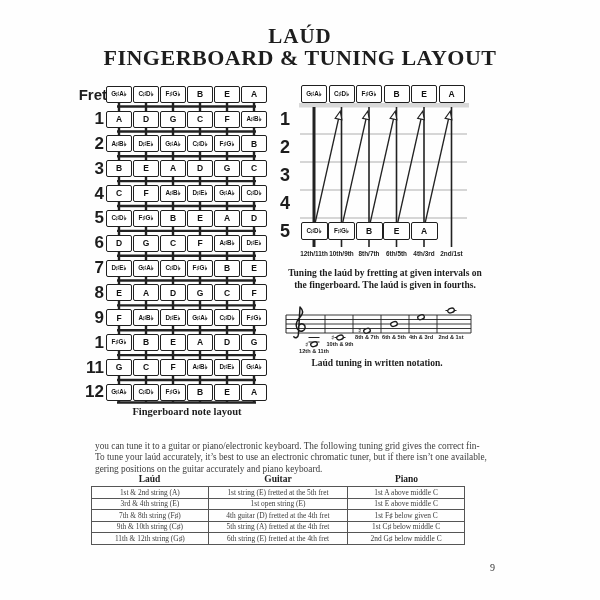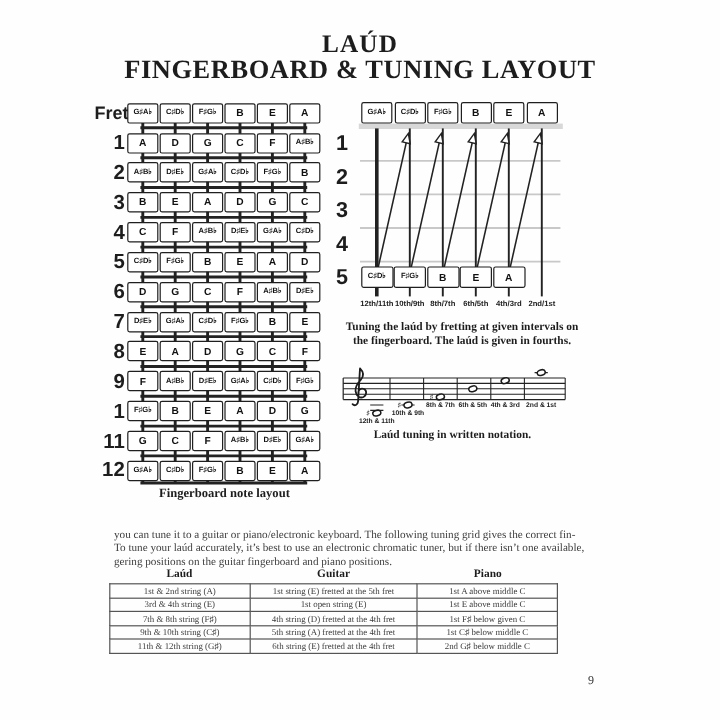--- a/index.html
+++ b/index.html
@@ -239,21 +239,21 @@
       <line x1="164.5" y1="7.5" x2="175.5" y2="7.5" stroke="#222" stroke-width="1"></line>
       <ellipse cx="170" cy="7.5" rx="3.4" ry="2.3" fill="#fff" stroke="#1b1b1b" stroke-width="1.3" transform="rotate(-15 170 7.5)"></ellipse>
       <text x="170" y="36" text-anchor="middle" font-size="5.6" font-weight="bold" font-family="&quot;Liberation Sans&quot;,sans-serif" fill="#222">2nd &amp; 1st</text>
     </svg>
 
   <div class="abs cap-bold staff-caption">Laúd tuning in written notation.</div>
 
   <div class="abs paragraph">
     <div>you can tune it to a guitar or piano/electronic keyboard. The following tuning grid gives the correct fin-</div>
     <div>To tune your laúd accurately, it’s best to use an electronic chromatic tuner, but if there isn’t one available,</div>
-    <div>gering positions on the guitar fingerboard and piano positions.</div>
+    <div>gering positions on the guitar accurately and piano keyboard.</div>
   </div>
 
   <div class="abs tbl-headers">
       <div style="width: 117px;">Laúd</div>
       <div style="width: 140px;">Guitar</div>
       <div style="width: 117px;">Piano</div>
     </div>
   <table class="abs tuning-table">
       <tbody id="tbl-body">
         <tr>
@@ -261,21 +261,21 @@
           <td style="width: 140px;">1st string (E) fretted at the 5th fret</td>
           <td style="width: 117px;">1st A above middle C</td>
         </tr>
         <tr>
           <td style="width: 117px;">3rd &amp; 4th string (E)</td>
           <td style="width: 140px;">1st open string (E)</td>
           <td style="width: 117px;">1st E above middle C</td>
         </tr>
         <tr>
           <td style="width: 117px;">7th &amp; 8th string (F♯)</td>
-          <td style="width: 140px;">4th string (D) fretted at the 4th fret</td>
+          <td style="width: 140px;">4th guitar (D) fretted at the 4th fret</td>
           <td style="width: 117px;">1st F♯ below given C</td>
         </tr>
         <tr>
           <td style="width: 117px;">9th &amp; 10th string (C♯)</td>
           <td style="width: 140px;">5th string (A) fretted at the 4th fret</td>
           <td style="width: 117px;">1st C♯ below middle C</td>
         </tr>
         <tr>
           <td style="width: 117px;">11th &amp; 12th string (G♯)</td>
           <td style="width: 140px;">6th string (E) fretted at the 4th fret</td>

